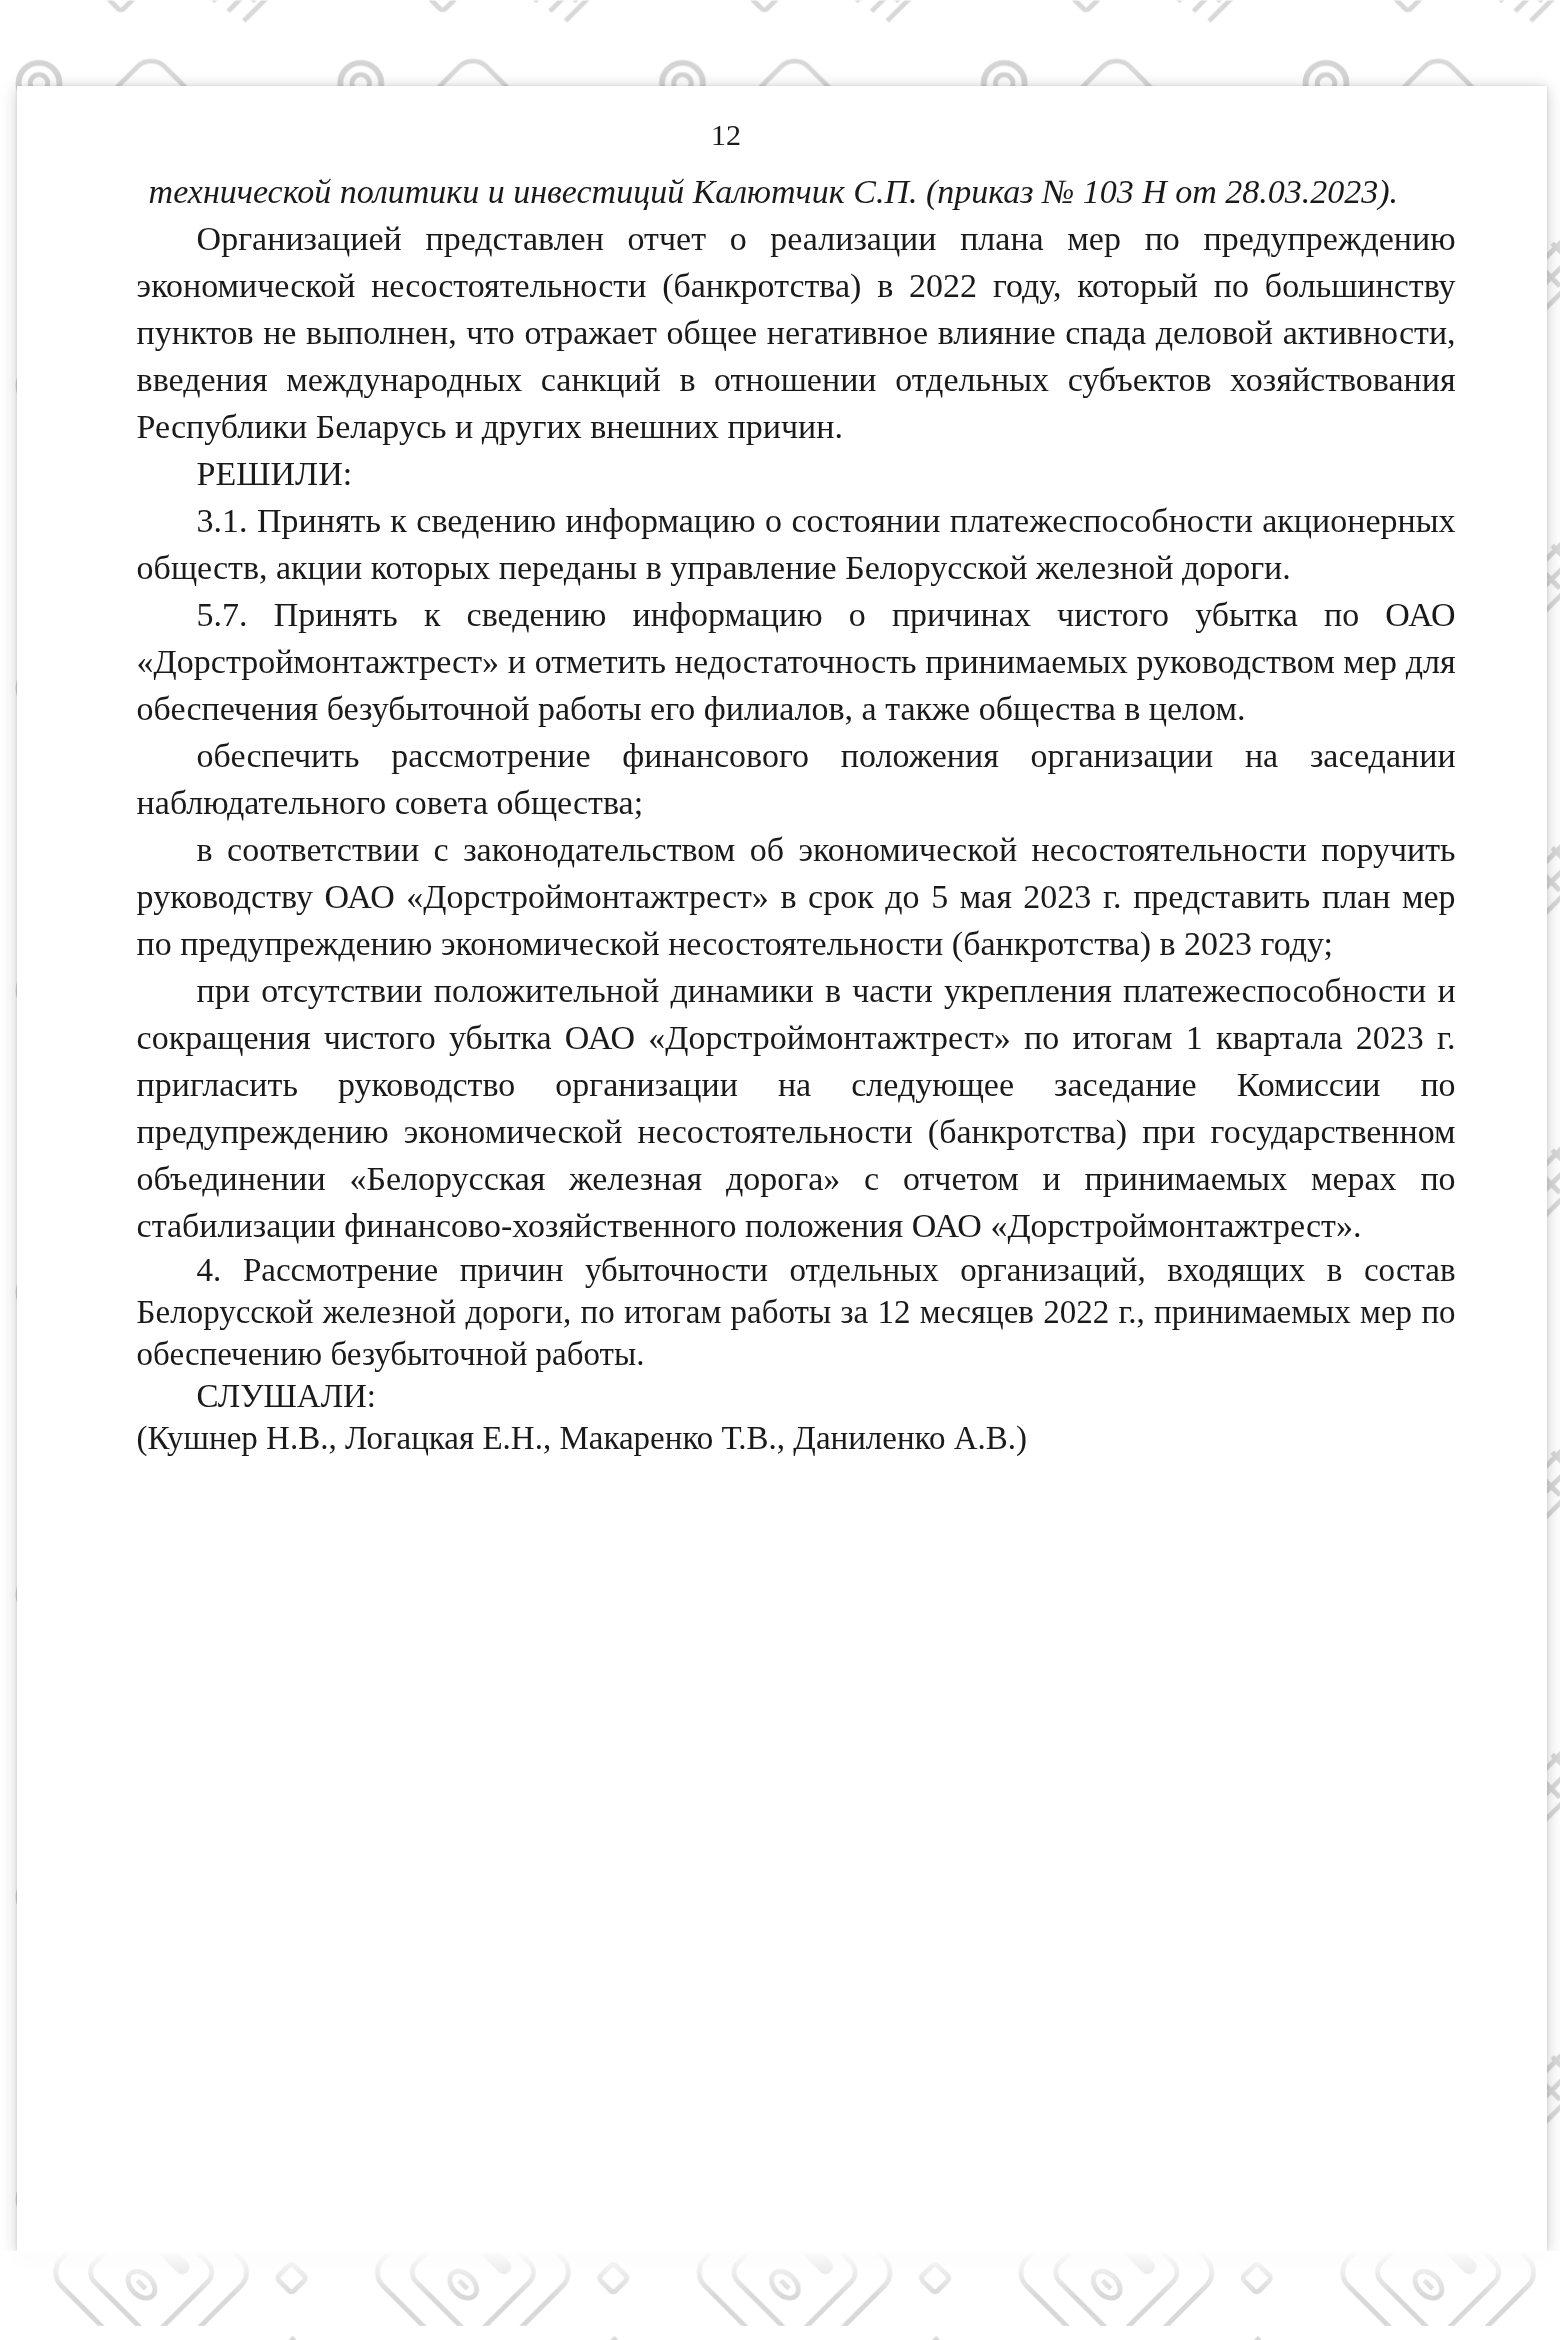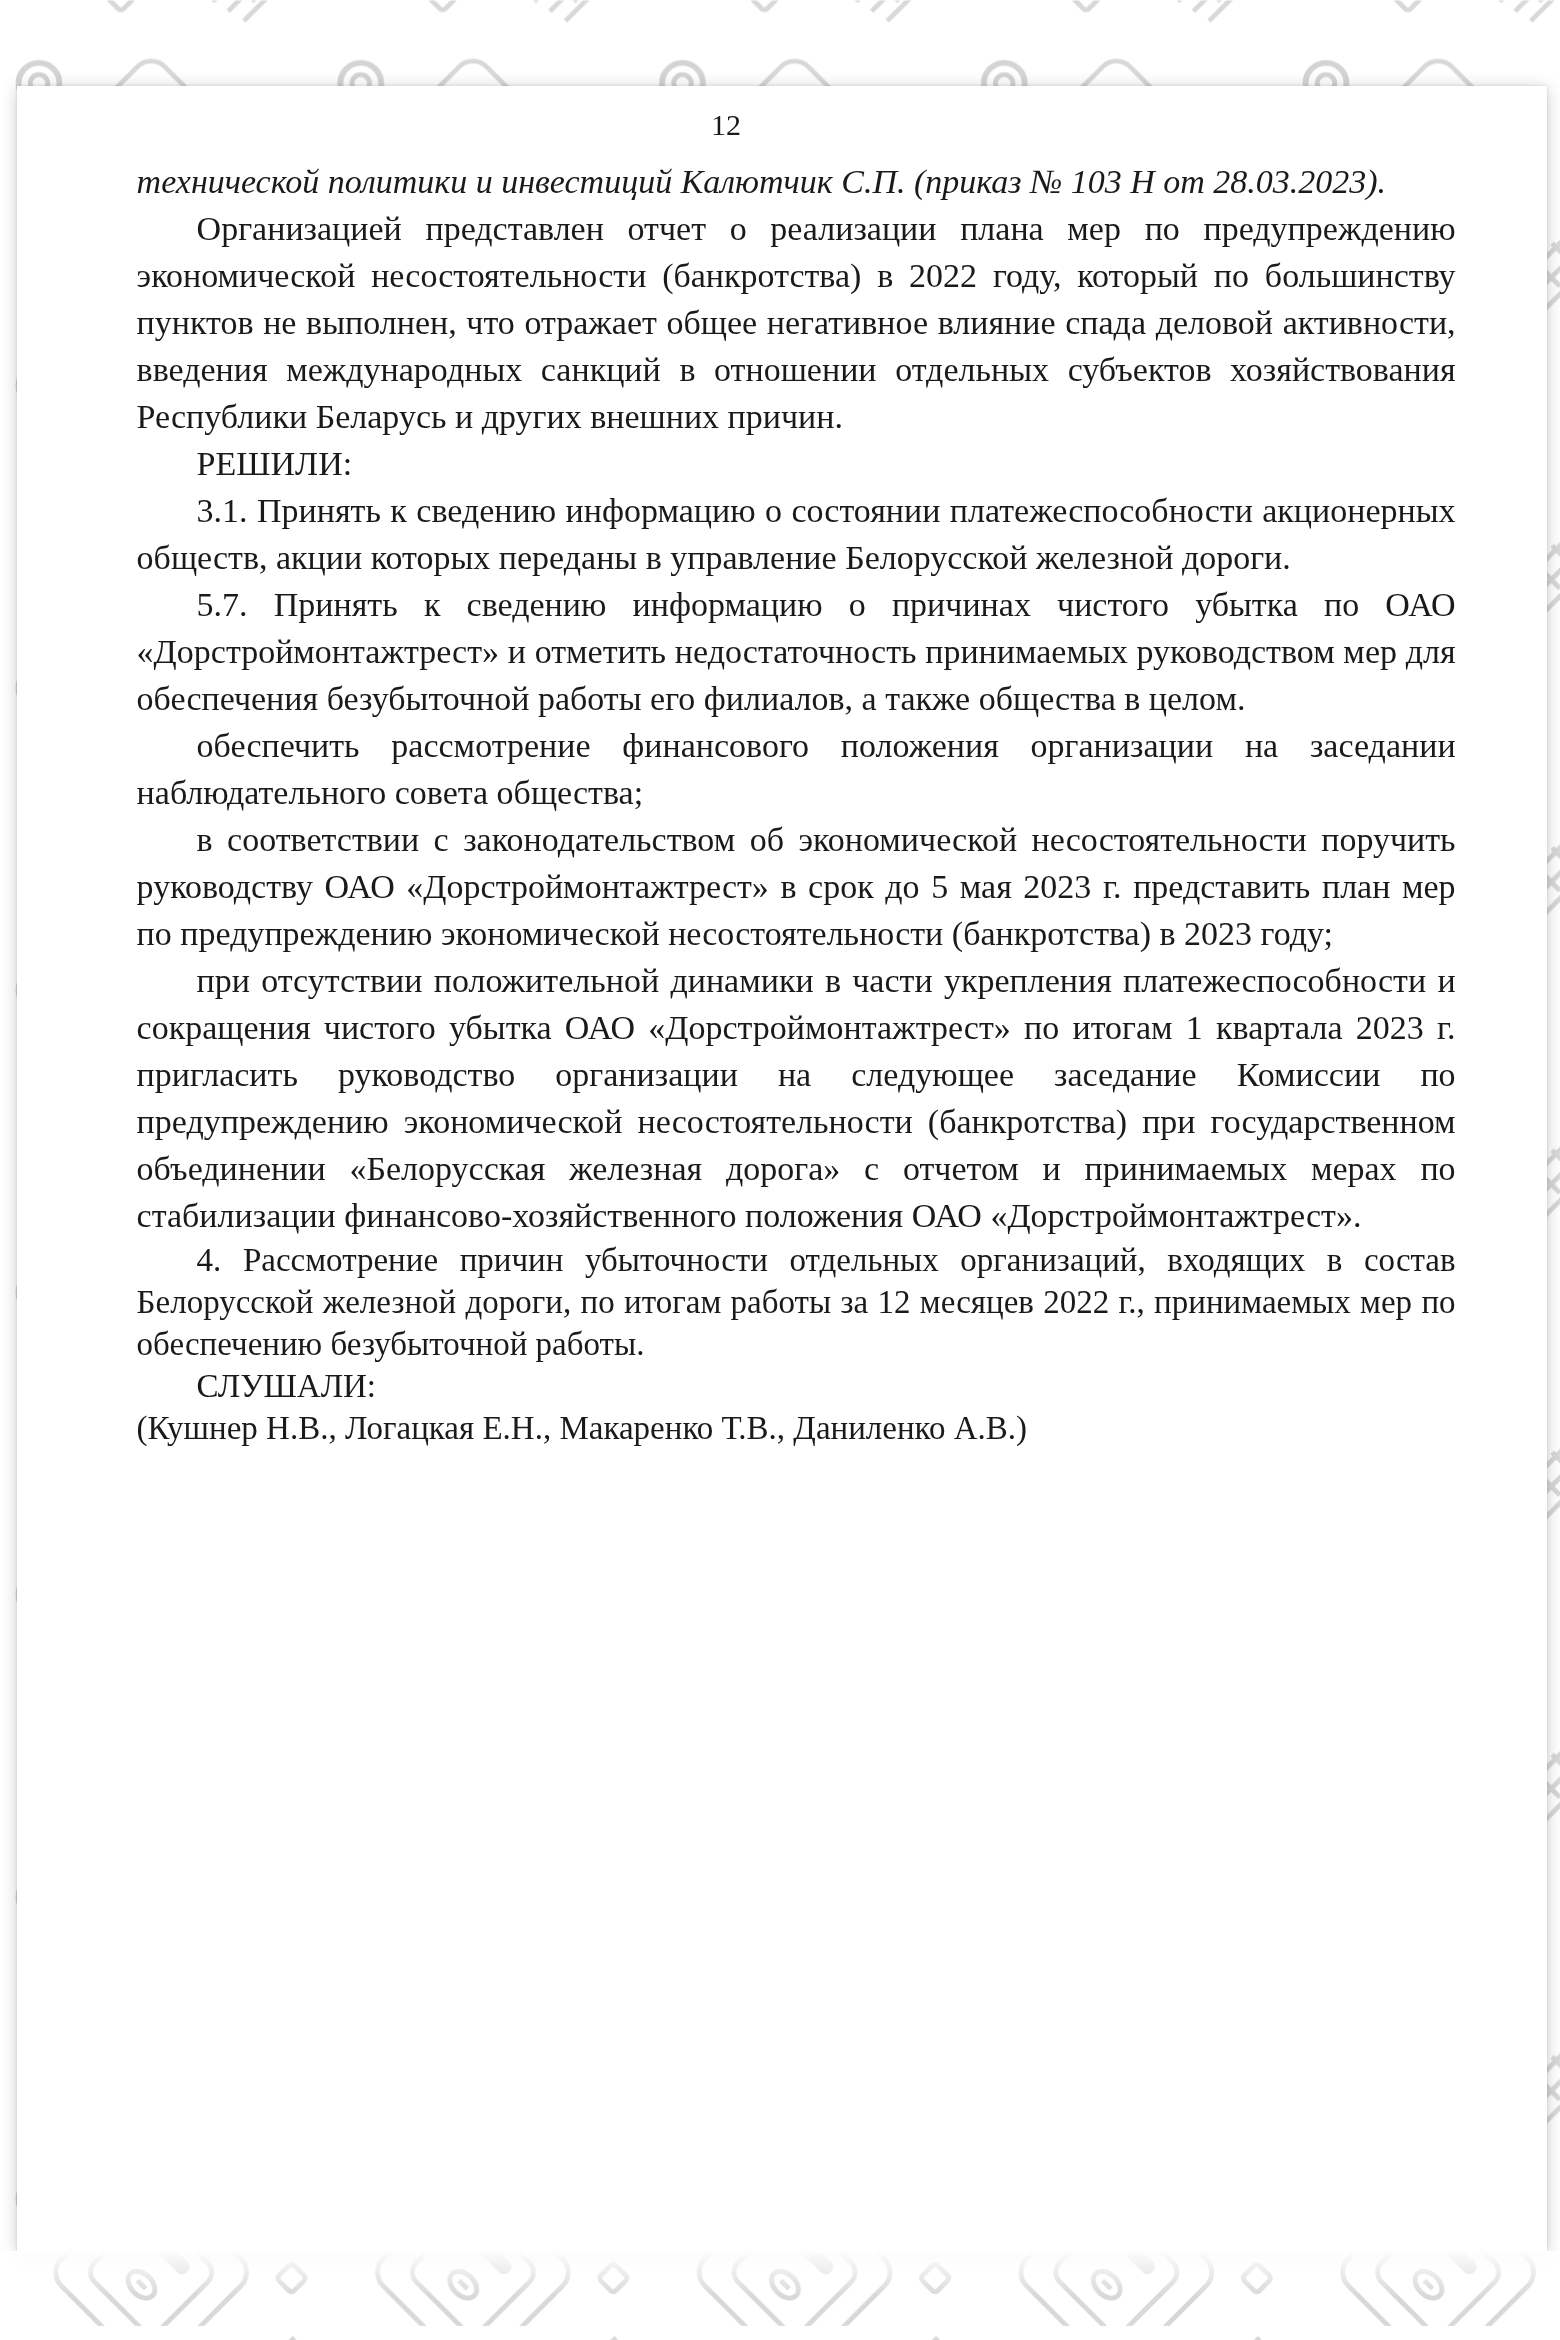--- a/index.html
+++ b/index.html
@@ -14,34 +14,34 @@
     position:absolute;left:0;top:2251px;width:1560px;height:45px;
     background:linear-gradient(#ffffff,rgba(255,255,255,0));
     pointer-events:none;
   }
   .paper{
     position:absolute;left:16.6px;top:86px;width:1530px;height:2165px;
     background:#ffffff;
     box-shadow:0 2px 15.6px rgba(0,0,0,0.20), 0 0 2.9px rgba(0,0,0,0.12);
   }
   .content{
-    position:absolute;left:120px;top:19px;width:1319px;
+    position:absolute;left:120px;top:29px;width:1319px;
     font-size:34px;line-height:47px;color:#1a1a1a;
     text-align:justify;
   }
   .pagenum{
     text-align:center;
     transform:translateX(-70px);
     font-size:30px;line-height:39px;
     margin:0 0 13.7px 0;
     text-align-last:center;
   }
   .content p{margin:0;text-indent:60px;}
   .content p.noindent{text-indent:0;}
-  .content p.italic{font-style:italic;}
+  .content p.italic{font-style:italic;margin-left:12px;}
   .content p.tight{line-height:42px;font-size:33px;}
 </style>
 </head>
 <body>
 
 <div class="stage">
 
   <svg class="bg" width="1560" height="2341" viewBox="0 0 1600 2400" xmlns="http://www.w3.org/2000/svg">
     <defs>
       <pattern id="wm" width="330" height="310" patternUnits="userSpaceOnUse" patternTransform="translate(0,-95)">

